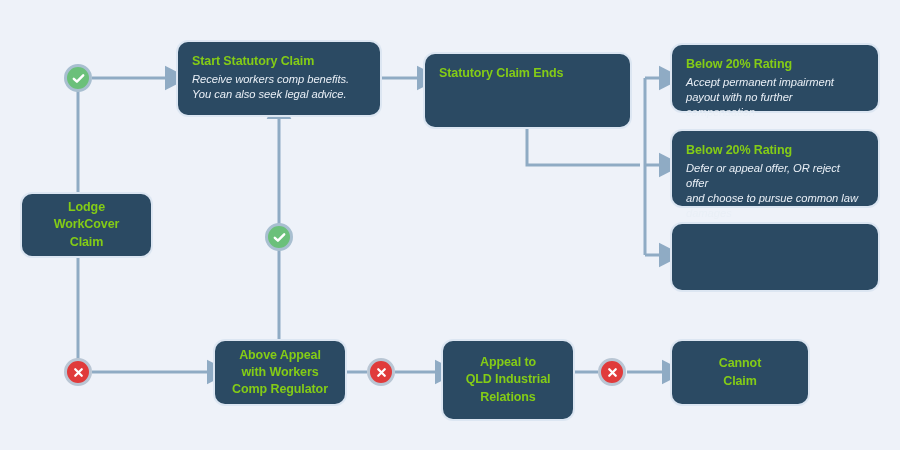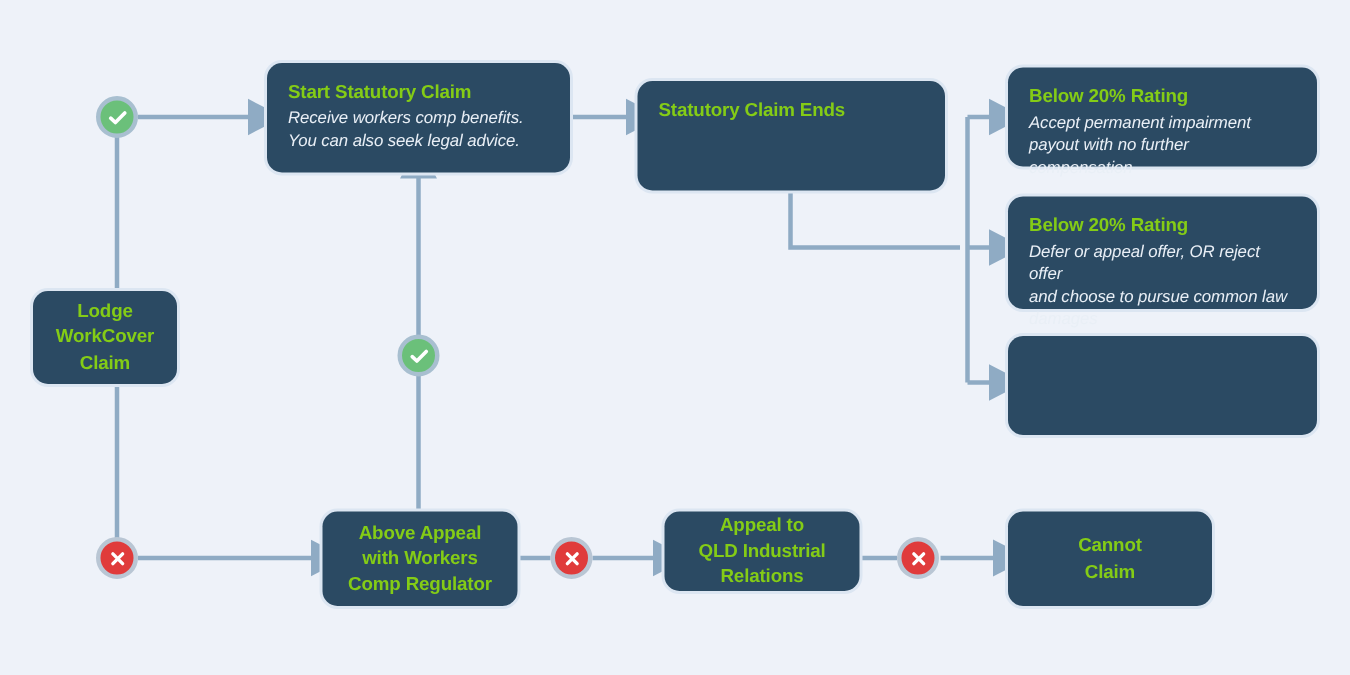--- a/index.html
+++ b/index.html
@@ -133,21 +133,21 @@
       <line x1="395" y1="372" x2="438" y2="372" marker-end="url(#arrowR)"></line>
 
       <line x1="573" y1="372" x2="598" y2="372"></line>
 
       <line x1="627" y1="372" x2="665" y2="372" marker-end="url(#arrowR)"></line>
 
       <line x1="279" y1="344" x2="279" y2="116" marker-end="url(#arrowU)"></line>
     </g>
   </svg>
 
-  <div class="node centered" style="left:22px; top:194px; width:96px; height:62px;text-align:center;">
+  <div class="node centered" style="left:22px; top:194px; width:129px; height:62px;text-align:center;">
     <p class="node-title">Lodge
 WorkCover
 Claim</p>
   </div>
 
   <div class="node left-align" style="left:178px; top:42px; width:202px; height:73px;">
     <p class="node-title">Start Statutory Claim</p>
     <p class="node-desc">Receive workers comp benefits.
 You can also seek legal advice.</p>
   </div>
@@ -171,21 +171,21 @@
 
   <div class="node left-align" style="left:672px; top:224px; width:206px; height:66px;">
   </div>
 
   <div class="node centered" style="left:215px; top:341px; width:130px; height:63px;">
     <p class="node-title">Above Appeal
 with Workers
 Comp Regulator</p>
   </div>
 
-  <div class="node centered" style="left:443px; top:341px; width:130px; height:53px;">
+  <div class="node centered" style="left:443px; top:341px; width:130px; height:78px;">
     <p class="node-title">Appeal to
 QLD Industrial
 Relations</p>
   </div>
 
   <div class="node centered" style="left:672px; top:341px; width:136px; height:63px;">
     <p class="node-title">Cannot
 Claim</p>
   </div>
 

